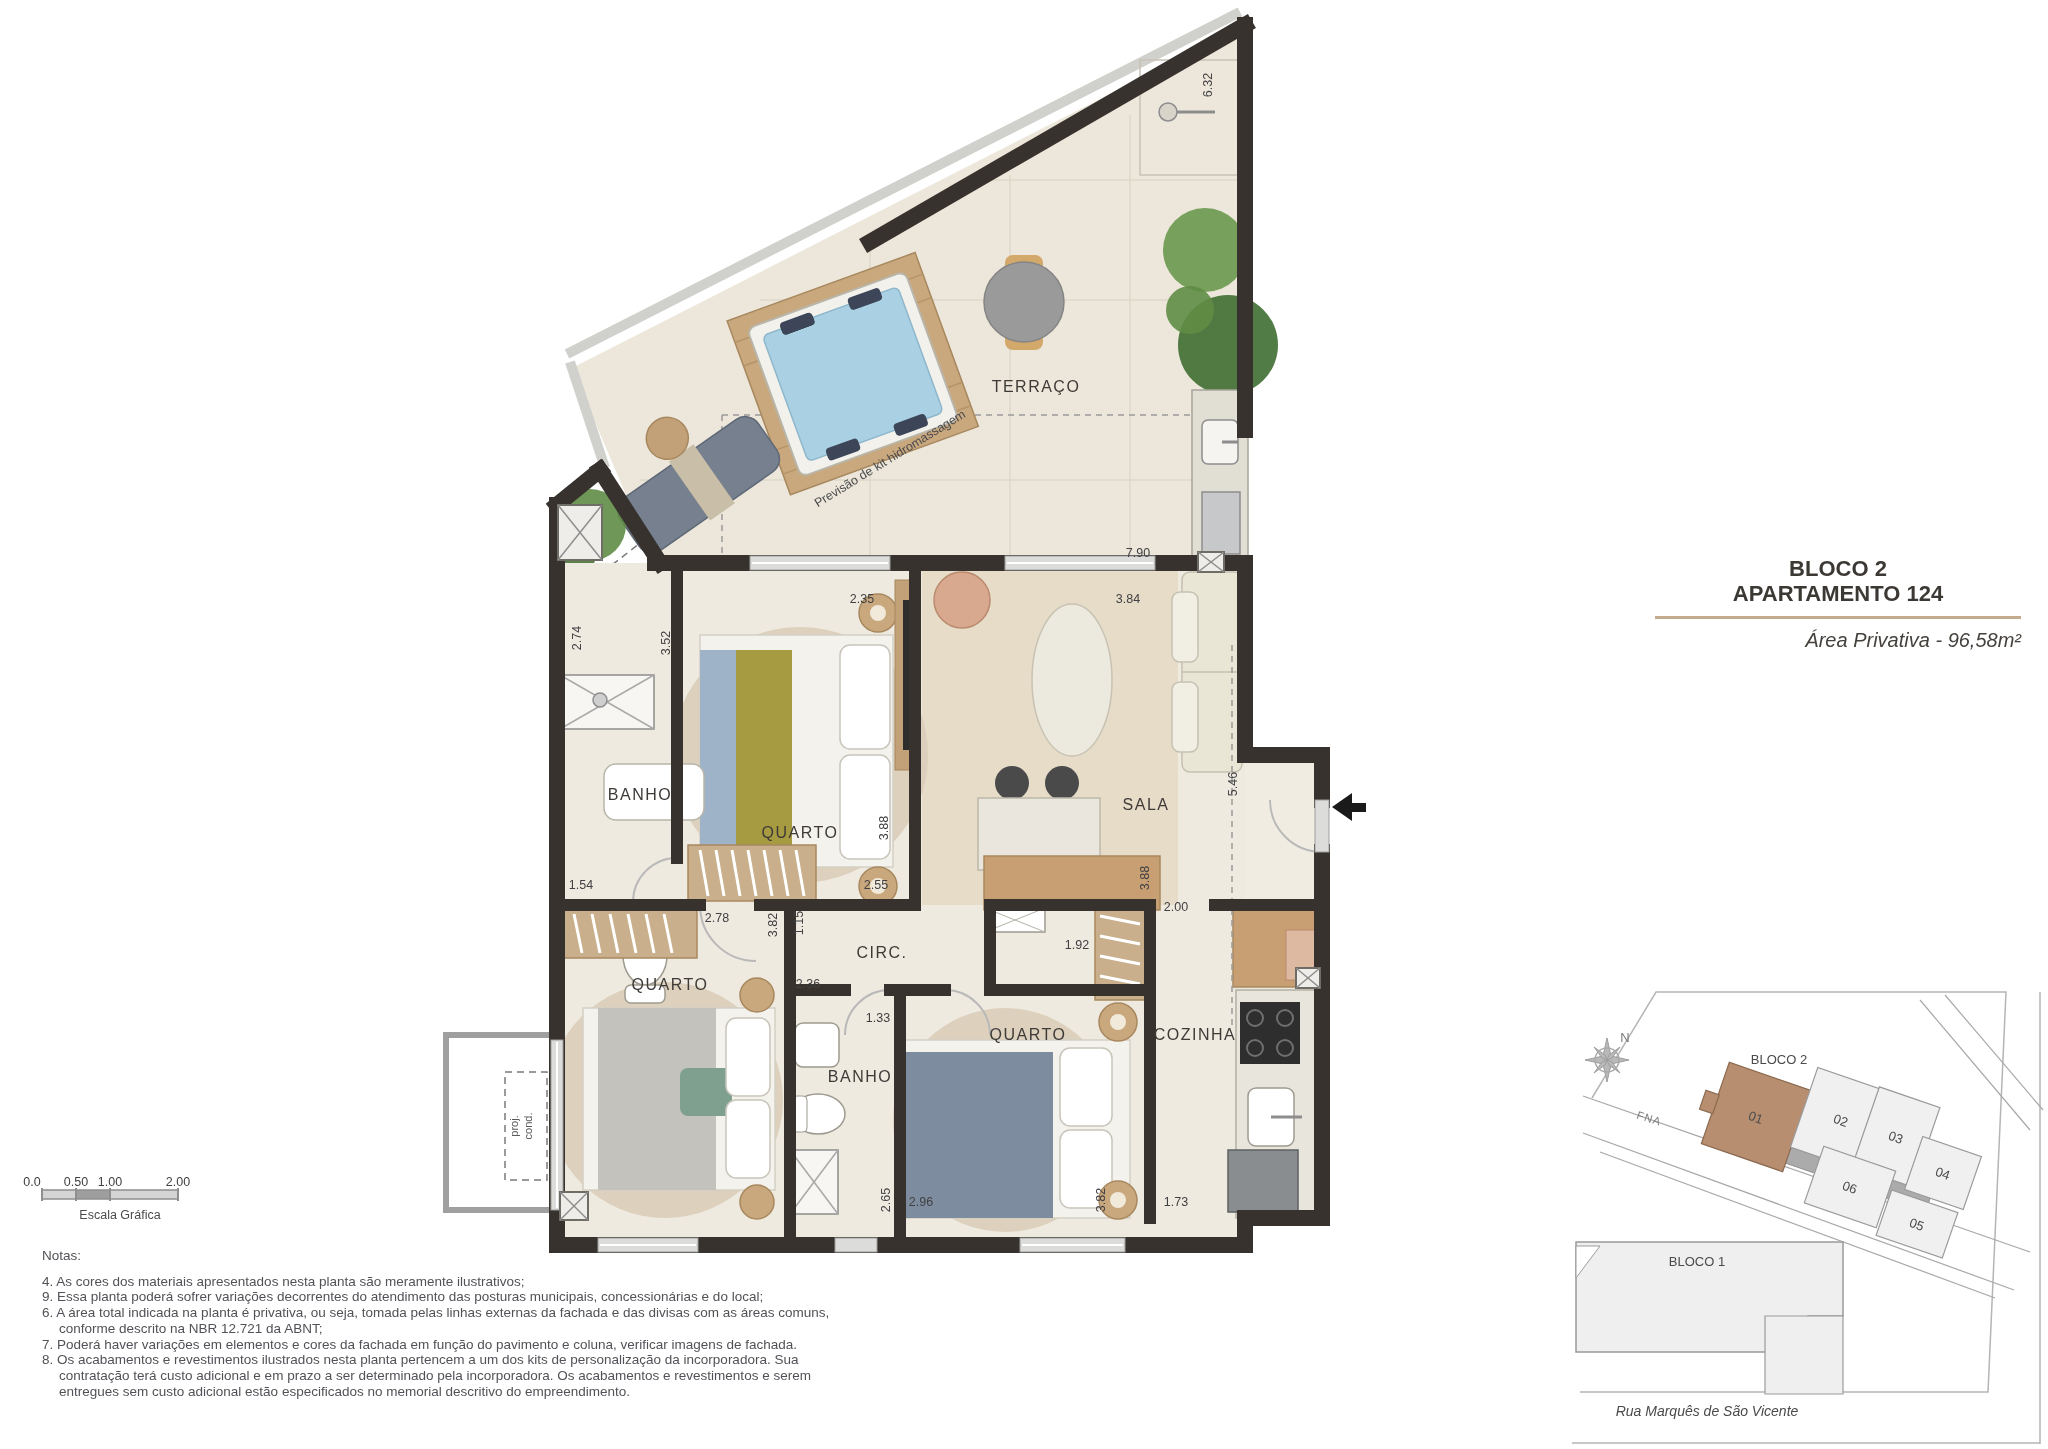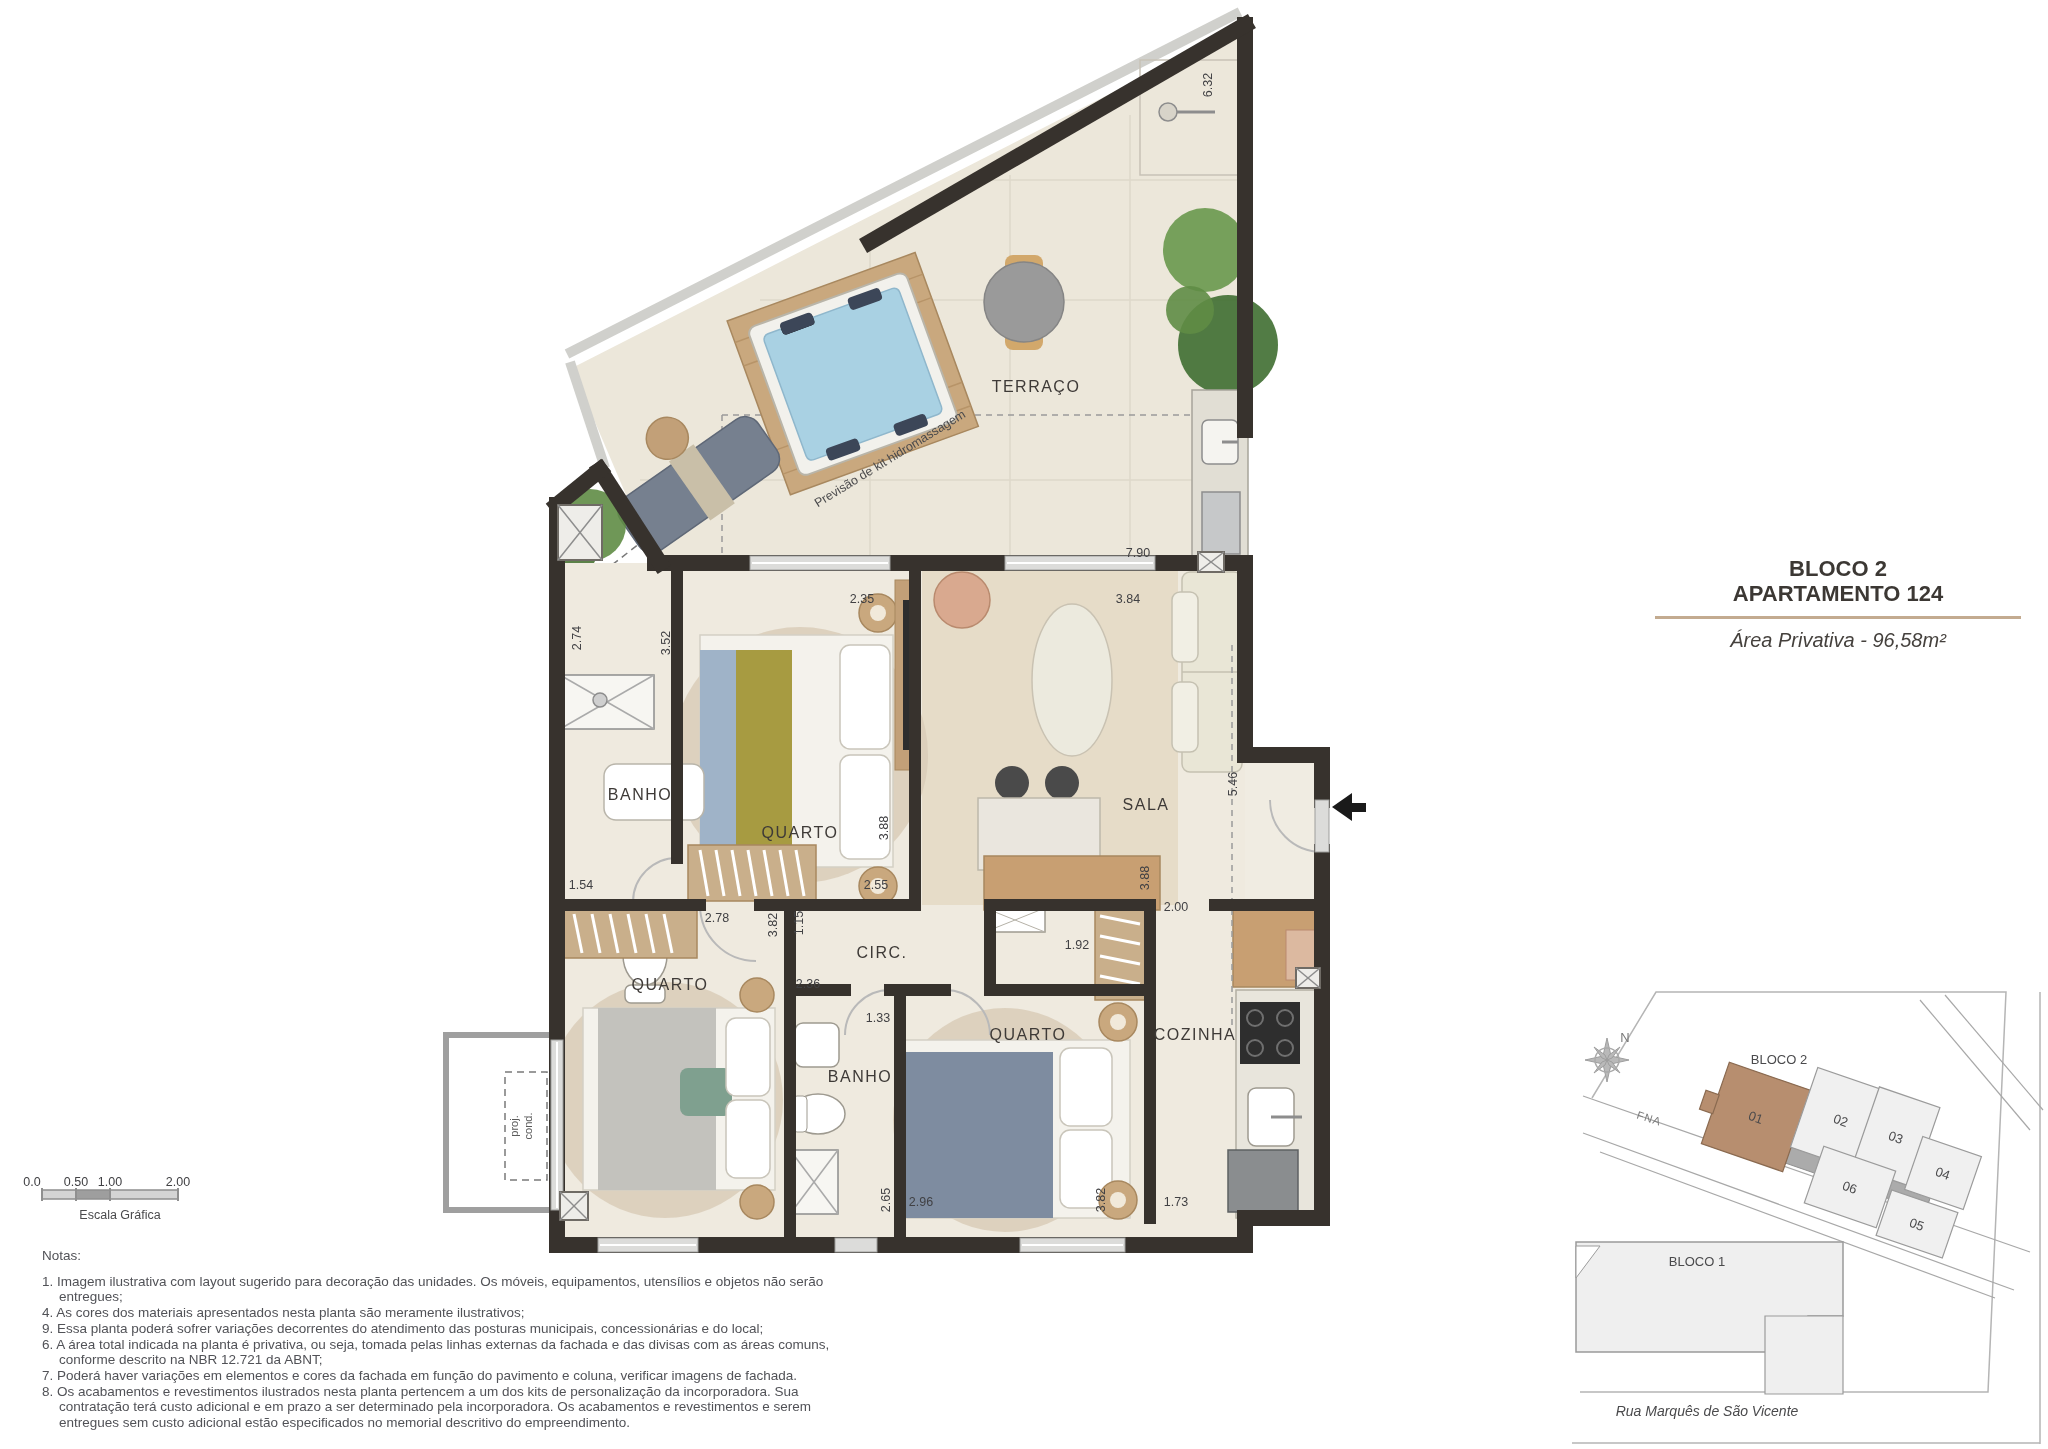--- a/index.html
+++ b/index.html
@@ -5,21 +5,21 @@
   html,body{margin:0;padding:0;background:#ffffff;}
   body{width:2048px;height:1449px;position:relative;font-family:"Liberation Sans",sans-serif;overflow:hidden;}
   svg text{font-family:"Liberation Sans",sans-serif;}
   .room-label{font-size:16px;fill:#3e3a37;letter-spacing:1.5px;}
   .dim{font-size:12.5px;fill:#414144;}
   .ann{font-size:12.5px;fill:#4a4a4c;}
   .proj{font-size:11px;fill:#5a5a5a;}
   #title-block{position:absolute;left:1655px;top:556px;width:366px;text-align:center;color:#3c3834;}
   #title-block .t1{font-size:22px;font-weight:bold;line-height:25px;}
   #title-block .rule{height:3px;background:#c3ab90;margin:10px 0 10px 0;}
-  #title-block .t2{font-size:20px;font-style:italic;color:#45413d;}
+  #title-block .t2{font-size:20px;font-style:italic;color:#45413d;text-align:right;}
   #notes{position:absolute;left:42px;top:1248px;width:822px;color:#515257;font-size:13.5px;line-height:15.7px;}
   #notes .heading{margin-bottom:10px;}
   #notes .note-item{padding-left:17px;text-indent:-17px;}
   #scalebar{position:absolute;left:20px;top:1168px;}
   #siteplan{position:absolute;left:1570px;top:990px;}
 </style>
 </head>
 <body>
 
 <svg id="plan" style="position:absolute;left:440px;top:0;" width="950" height="1260" viewBox="440 0 950 1260">
@@ -411,21 +411,20 @@
       <line x1="76" y1="1188" x2="76" y2="1201"></line>
       <line x1="110" y1="1188" x2="110" y2="1201"></line>
       <line x1="178" y1="1188" x2="178" y2="1201"></line>
     </g>
     <text x="120" y="1219" style="font-size:12.5px;fill:#4a4a4c;" text-anchor="middle">Escala Gráfica</text>
   </g>
 </svg>
 
 <div id="notes">
   <div class="heading">Notas:</div>
-  <div class="note-item">1. Imagem ilustrativa com layout sugerido para decoração das unidades. Os móveis, equipamentos, utensílios e objetos não serão entregues;</div>
   <div class="note-item">4. As cores dos materiais apresentados nesta planta são meramente ilustrativos;</div>
   <div class="note-item">9. Essa planta poderá sofrer variações decorrentes do atendimento das posturas municipais, concessionárias e do local;</div>
   <div class="note-item">6. A área total indicada na planta é privativa, ou seja, tomada pelas linhas externas da fachada e das divisas com as áreas comuns, conforme descrito na NBR 12.721 da ABNT;</div>
   <div class="note-item">7. Poderá haver variações em elementos e cores da fachada em função do pavimento e coluna, verificar imagens de fachada.</div>
   <div class="note-item">8. Os acabamentos e revestimentos ilustrados nesta planta pertencem a um dos kits de personalização da incorporadora. Sua contratação terá custo adicional e em prazo a ser determinado pela incorporadora. Os acabamentos e revestimentos e serem entregues sem custo adicional estão especificados  no memorial descritivo do empreendimento.</div>
 </div>
 
 <svg id="siteplan" width="478" height="459" viewBox="1570 990 478 459">
 
   <g stroke="#b5b5b5" stroke-width="1.5" fill="none">

